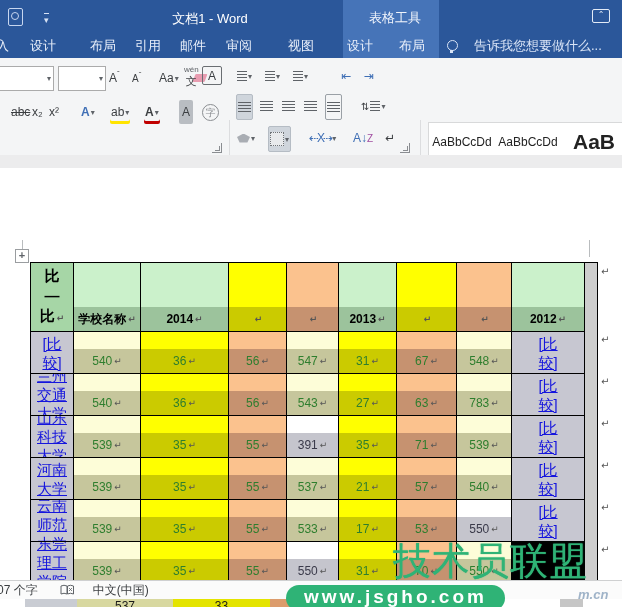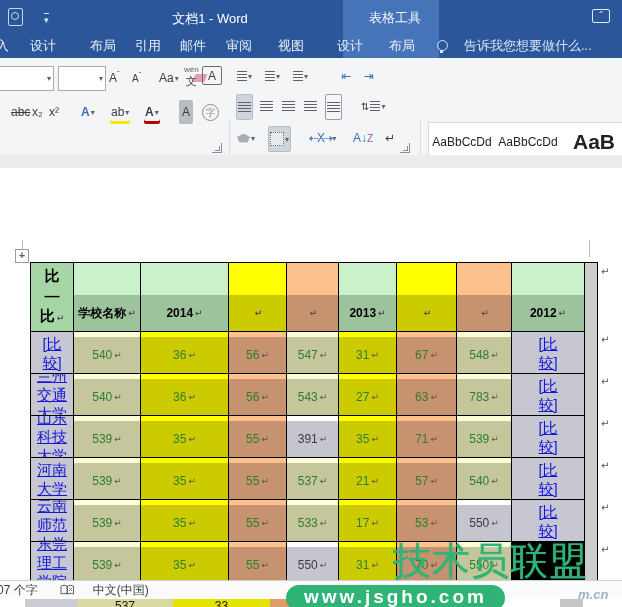--- a/index.html
+++ b/index.html
@@ -60,21 +60,21 @@
      grid-template-columns:42px 66px 87px 57px 51px 57px 59px 54px 72px 12px;
      grid-template-rows:68px repeat(6,41px);
      gap:1px;background:#000;border:1px solid #000;z-index:5}
   .word-table>div{overflow:hidden}
   .corner{background:#a6d6a6;text-align:center;font-weight:bold;font-size:15px;line-height:20px;color:#000;padding-top:3px}
   .lc{background:#c7c7d1;display:flex;align-items:center;justify-content:center;text-align:center;
       color:#1515dd;text-decoration:underline;font-size:15px;line-height:19px;cursor:pointer}
   .lc .w{display:inline-block}
   .vc{display:flex;flex-direction:column}
   .vc .top{flex:1}
-  .vc .band{height:36px;display:flex;align-items:center;justify-content:center;font-size:12px}
+  .vc .band{height:24px;display:flex;align-items:center;justify-content:center;font-size:12px}
   .mk{font-size:9px;color:#555;margin-left:2px;font-family:"DejaVu Sans",sans-serif}
   .hv .band{font-weight:bold;color:#000}
   .c-hgreen .top{background:#cbf1cb}.c-hgreen .band{background:#9cc39c}
   .c-year .top{background:#fdfdd8}.c-year .band{background:#c6c69c;color:#2e7e2e}
   .c-yel .top{background:#ffff00}.c-yel .band{background:#cbcb00;color:#2e7e2e}
   .c-pch .top{background:#fbc28e}.c-pch .band{background:#c69270;color:#2e7e2e}
   .silver .top{background:#fff}.silver .band{background:#c5c5cd;color:#3a3a4a}
   .endcol{background:#cdcdcd;grid-row:1/8;grid-column:10}
   .rowmark{position:absolute;font-size:10px;color:#555;z-index:4;font-family:"DejaVu Sans",sans-serif}
   
@@ -104,21 +104,21 @@
   <span class="qat-arrow">▾</span>
   <div class="doc-title">文档1 - Word</div>
   <div class="ribbon-opts">⌃</div>
   <div class="tabrow">
     <span class="tab tab-partial" style="margin-left:0">入</span>
     <span class="tab" style="margin-left:21px">设计</span>
     <span class="tab" style="margin-left:34px">布局</span>
     <span class="tab" style="margin-left:19px">引用</span>
     <span class="tab" style="margin-left:19px">邮件</span>
     <span class="tab" style="margin-left:20px">审阅</span>
-    <span class="tab" style="margin-left:26px">视图</span>
+    <span class="tab" style="margin-left:36px">视图</span>
     <span class="tab" style="margin-left:33px">设计</span>
     <span class="tab" style="margin-left:26px">布局</span>
     <span class="tellme" style="margin-left:22px">
       <span class="bulb"></span>
       <span>告诉我您想要做什么...</span>
     </span>
   </div>
 </div>
 
 <div class="ribbon">

